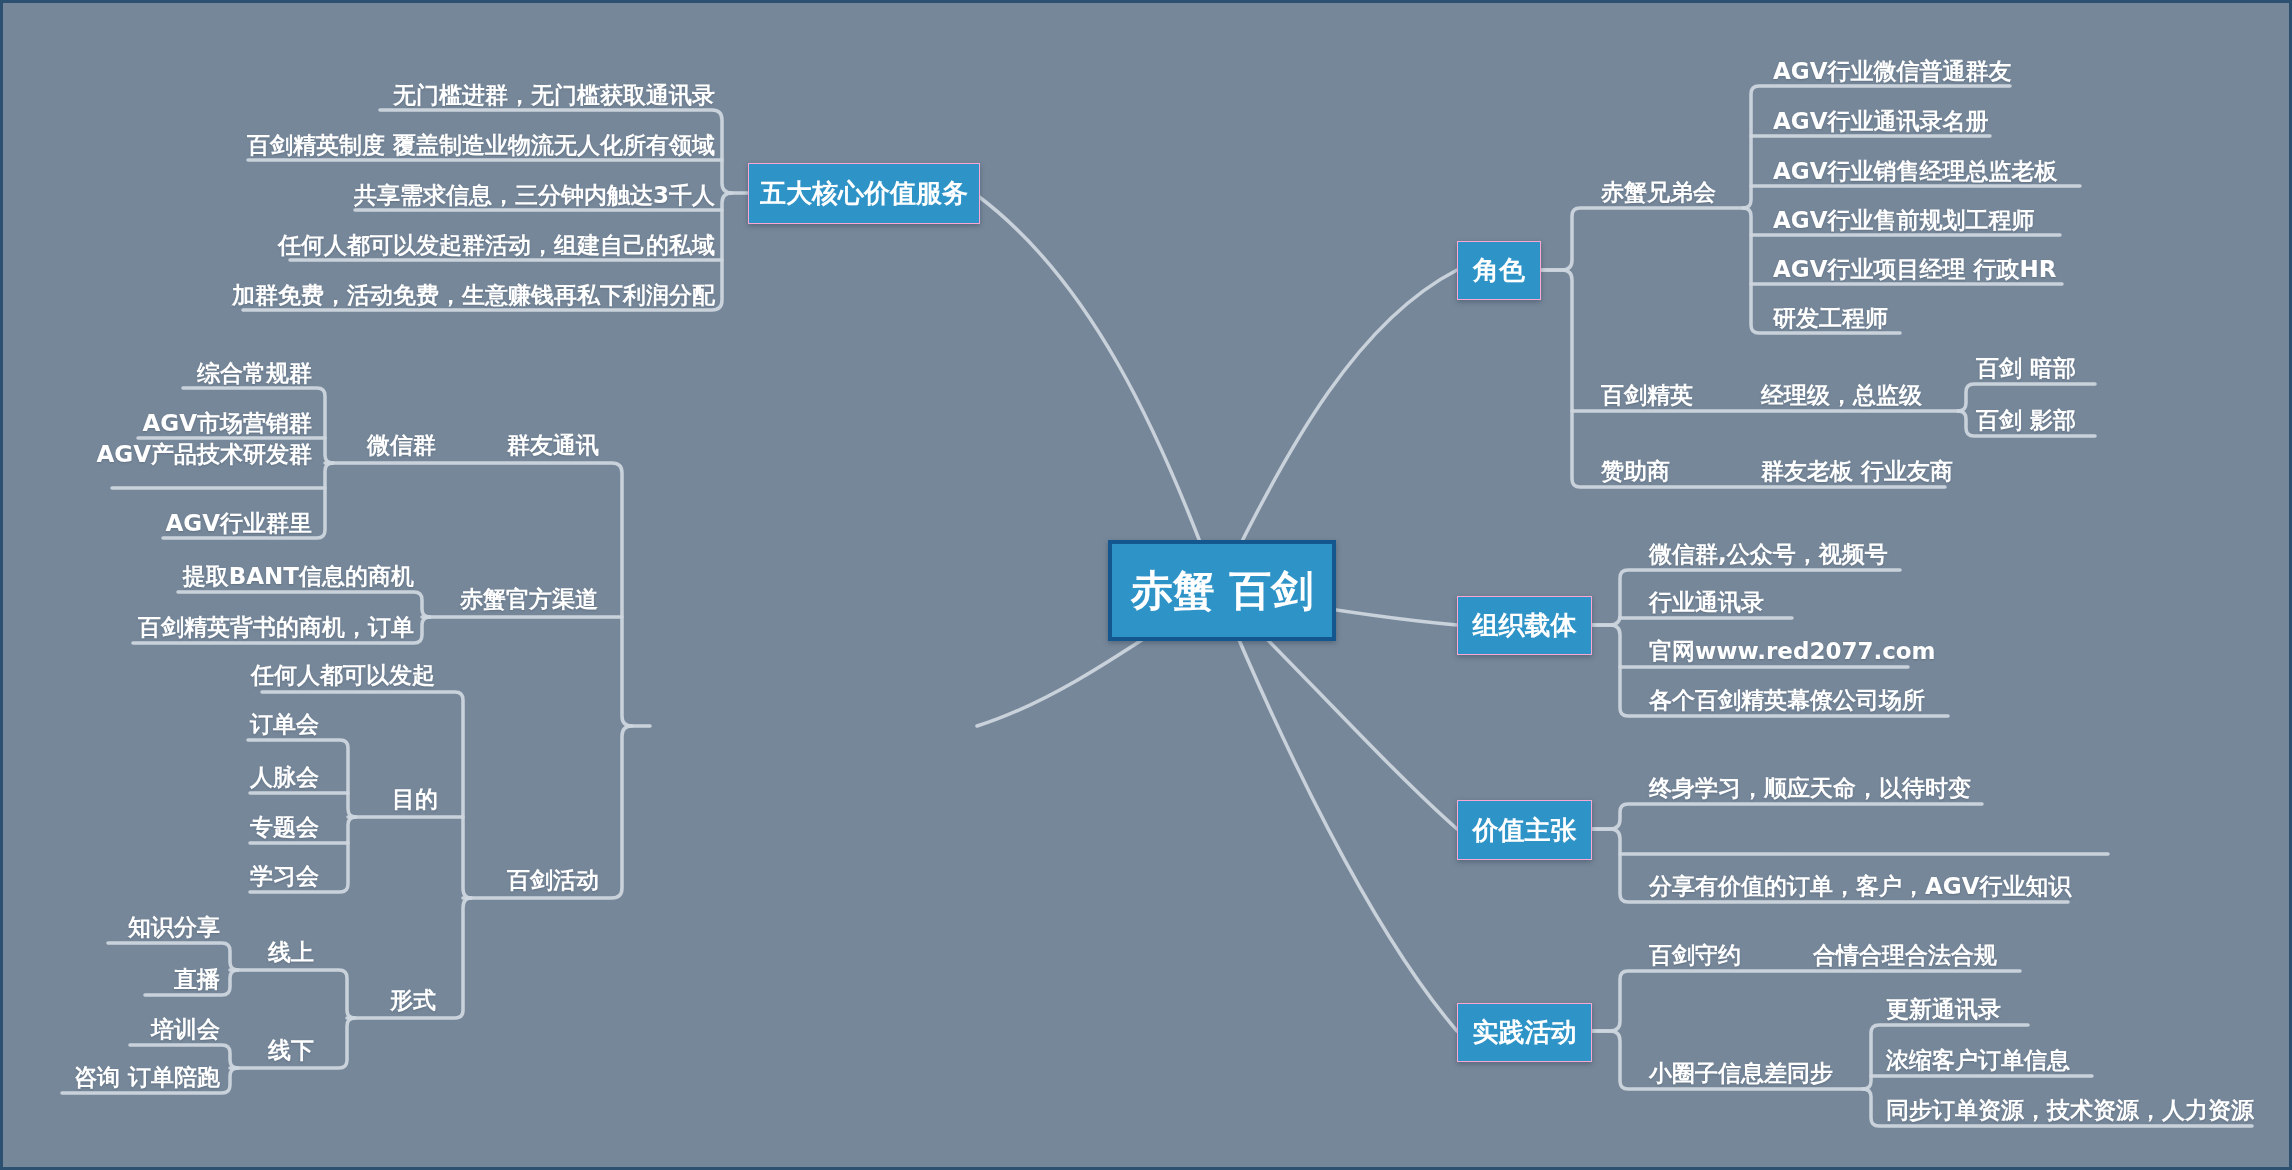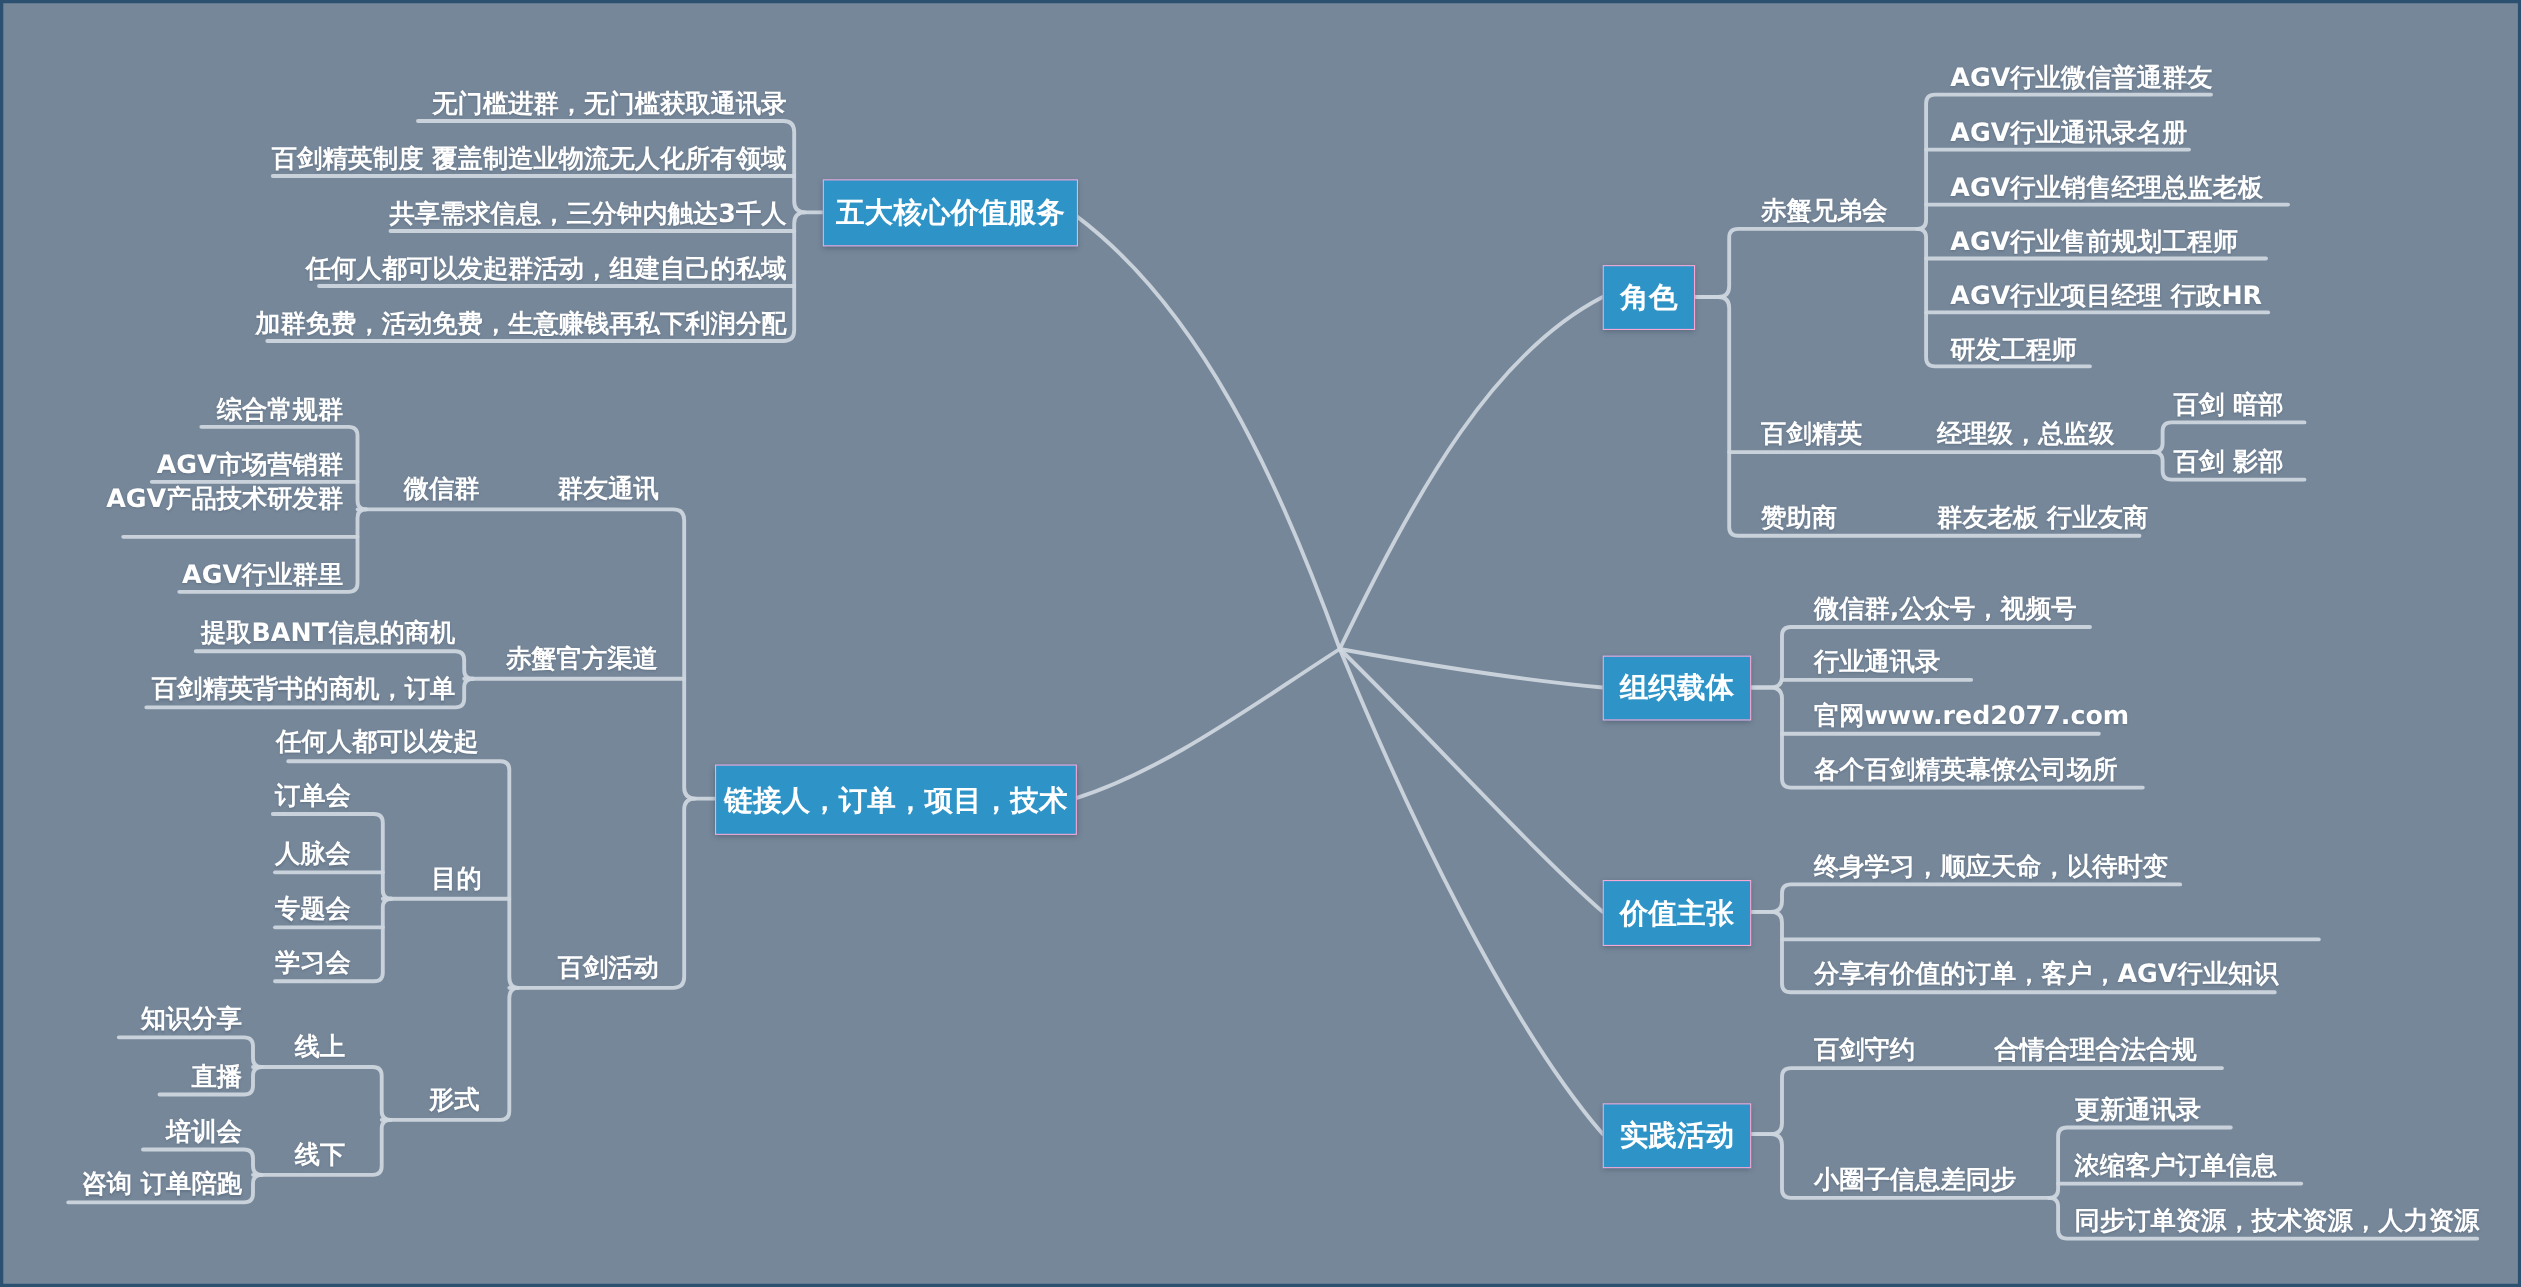--- a/index.html
+++ b/index.html
@@ -168,19 +168,19 @@
   <div class="lbl" style="left:1649px;top:872px">分享有价值的订单，客户，AGV行业知识</div>
 
   <div class="lbl" style="left:1649px;top:941px">百剑守约</div>
   <div class="lbl" style="left:1813px;top:941px">合情合理合法合规</div>
   <div class="lbl" style="left:1649px;top:1059px">小圈子信息差同步</div>
   <div class="lbl" style="left:1886px;top:995px">更新通讯录</div>
   <div class="lbl" style="left:1886px;top:1046px">浓缩客户订单信息</div>
   <div class="lbl" style="left:1886px;top:1096px">同步订单资源，技术资源，人力资源</div>
 
   <div class="node branch" style="left:748px;top:163px;width:230px;height:59px">五大核心价值服务</div>
-  <div class="node branch" style="left:650px;top:695px;width:327px;height:62px">链接人，订单，项目，技术</div>
+  <div class="node center" style="left:1108px;top:540px;width:220px;height:93px">赤蟹 百剑</div>
   <div class="node branch" style="left:1457px;top:241px;width:82px;height:57px">角色</div>
   <div class="node branch" style="left:1457px;top:596px;width:133px;height:57px">组织载体</div>
   <div class="node branch" style="left:1457px;top:800px;width:133px;height:58px">价值主张</div>
   <div class="node branch" style="left:1457px;top:1003px;width:133px;height:57px">实践活动</div>
 
 </div>
 
 </body></html>

